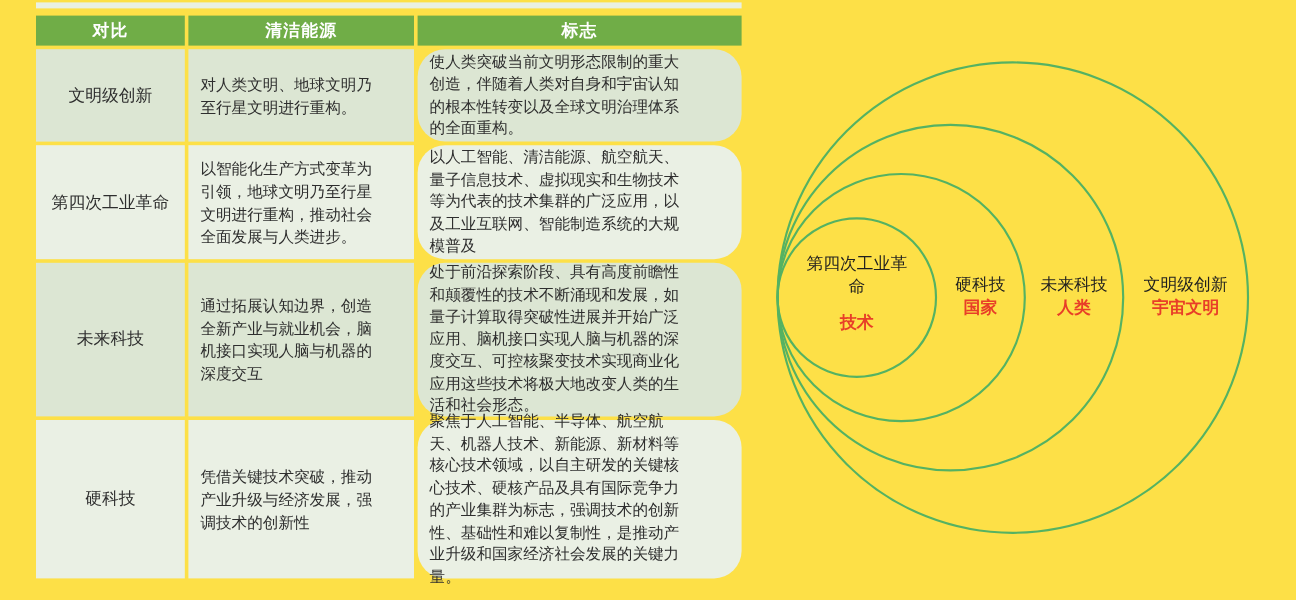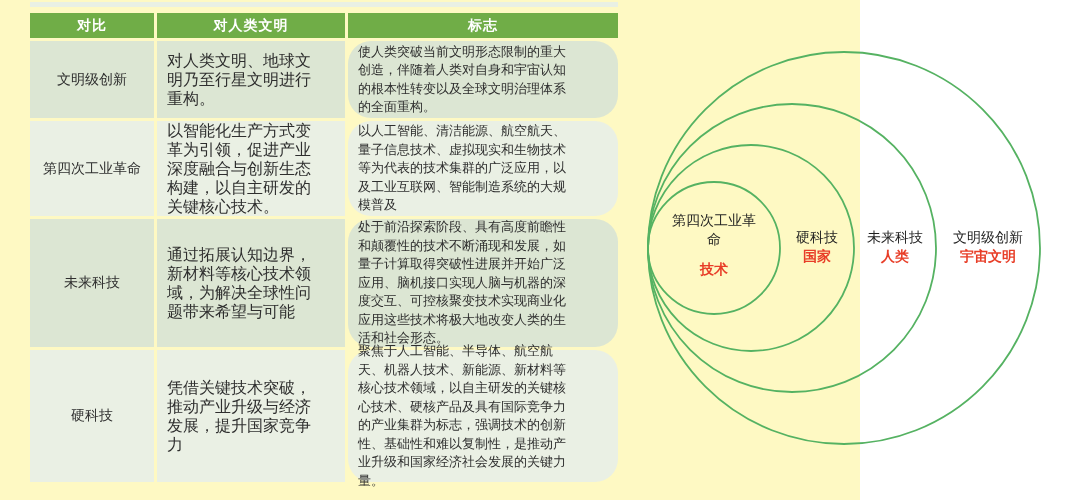--- a/index.html
+++ b/index.html
@@ -2,21 +2,21 @@
 <html><head>
 <meta charset="utf-8">
 <style>
   html, body {
     margin: 0; padding: 0;
     width: 1080px; height: 500px;
     background: #ffffff;
     overflow: hidden;
     font-family: "Liberation Sans", sans-serif;
   }
-  .slide { position: relative; width: 860px; height: 500px; background: #fef9c3; text-decoration: underline; }
+  .slide { position: relative; width: 1080px; height: 500px; background: #fde047; text-decoration: underline; }
 
   
   .table-top-strip {
     position: absolute; left: 30px; top: 2px;
     width: 588px; height: 5px;
     background: #E9F0E4;
   }
   .cmp-table {
     position: absolute; left: 30px; top: 13px;
     display: grid;
@@ -40,21 +40,21 @@
     box-sizing: border-box;
   }
   .band-a .cell { background: #DCE6D3; }
   .band-b .cell { background: #EAF0E4; }
   .cell.c1 {
     font-size: 14px;
     align-items: center; text-align: center;
     padding: 0 4px;
   }
   .cell.c2 {
-    font-size: 16px; line-height: 19px;
+    font-size: 13px; line-height: 19px;
     padding: 4px 24px 4px 10px;
     text-align: left;
   }
   .cell.c3 {
     font-size: 13px; line-height: 18.5px;
     padding: 4px 46px 4px 10px;
     text-align: left;
     border-radius: 23px;
   }
 
@@ -87,45 +87,45 @@
 </head>
 <body>
 
 <div class="slide">
 
   <div class="table-top-strip"></div>
 
   <div class="cmp-table">
     <div class="row">
       <div class="th c1">对比</div>
-      <div class="th c2">对人类文明</div>
+      <div class="th c2">清洁能源</div>
       <div class="th c3">标志</div>
     </div>
 
     <div class="row band-a">
       <div class="cell c1">文明级创新</div>
       <div class="cell c2">对人类文明、地球文明乃至行星文明进行重构。</div>
       <div class="cell c3">使人类突破当前文明形态限制的重大创造，伴随着人类对自身和宇宙认知的根本性转变以及全球文明治理体系的全面重构。</div>
     </div>
 
     <div class="row band-b">
       <div class="cell c1">第四次工业革命</div>
-      <div class="cell c2">以智能化生产方式变革为引领，促进产业深度融合与创新生态构建，以自主研发的关键核心技术。</div>
+      <div class="cell c2">以智能化生产方式变革为引领，地球文明乃至行星文明进行重构，推动社会全面发展与人类进步。</div>
       <div class="cell c3">以人工智能、清洁能源、航空航天、量子信息技术、虚拟现实和生物技术等为代表的技术集群的广泛应用，以及工业互联网、智能制造系统的大规模普及</div>
     </div>
 
     <div class="row band-a">
       <div class="cell c1">未来科技</div>
-      <div class="cell c2">通过拓展认知边界，新材料等核心技术领域，为解决全球性问题带来希望与可能</div>
+      <div class="cell c2">通过拓展认知边界，创造全新产业与就业机会，脑机接口实现人脑与机器的深度交互</div>
       <div class="cell c3">处于前沿探索阶段、具有高度前瞻性和颠覆性的技术不断涌现和发展，如量子计算取得突破性进展并开始广泛应用、脑机接口实现人脑与机器的深度交互、可控核聚变技术实现商业化应用这些技术将极大地改变人类的生活和社会形态。</div>
     </div>
 
     <div class="row band-b">
       <div class="cell c1">硬科技</div>
-      <div class="cell c2">凭借关键技术突破，推动产业升级与经济发展，提升国家竞争力</div>
+      <div class="cell c2">凭借关键技术突破，推动产业升级与经济发展，强调技术的创新性</div>
       <div class="cell c3">聚焦于人工智能、半导体、航空航天、机器人技术、新能源、新材料等核心技术领域，以自主研发的关键核心技术、硬核产品及具有国际竞争力的产业集群为标志，强调技术的创新性、基础性和难以复制性，是推动产业升级和国家经济社会发展的关键力量。</div>
     </div>
   </div>
 
   <div class="diagram" id="diagram">
     <svg id="circles-svg" width="1080" height="500" viewBox="0 0 1080 500">
         <circle cx="714" cy="248" r="66" fill="none" stroke="#55B262" stroke-width="1.8"></circle>
         <circle cx="751" cy="248" r="103" fill="none" stroke="#55B262" stroke-width="1.8"></circle>
         <circle cx="792" cy="248" r="144" fill="none" stroke="#55B262" stroke-width="1.8"></circle>
         <circle cx="844" cy="248" r="196" fill="none" stroke="#55B262" stroke-width="1.8"></circle>

